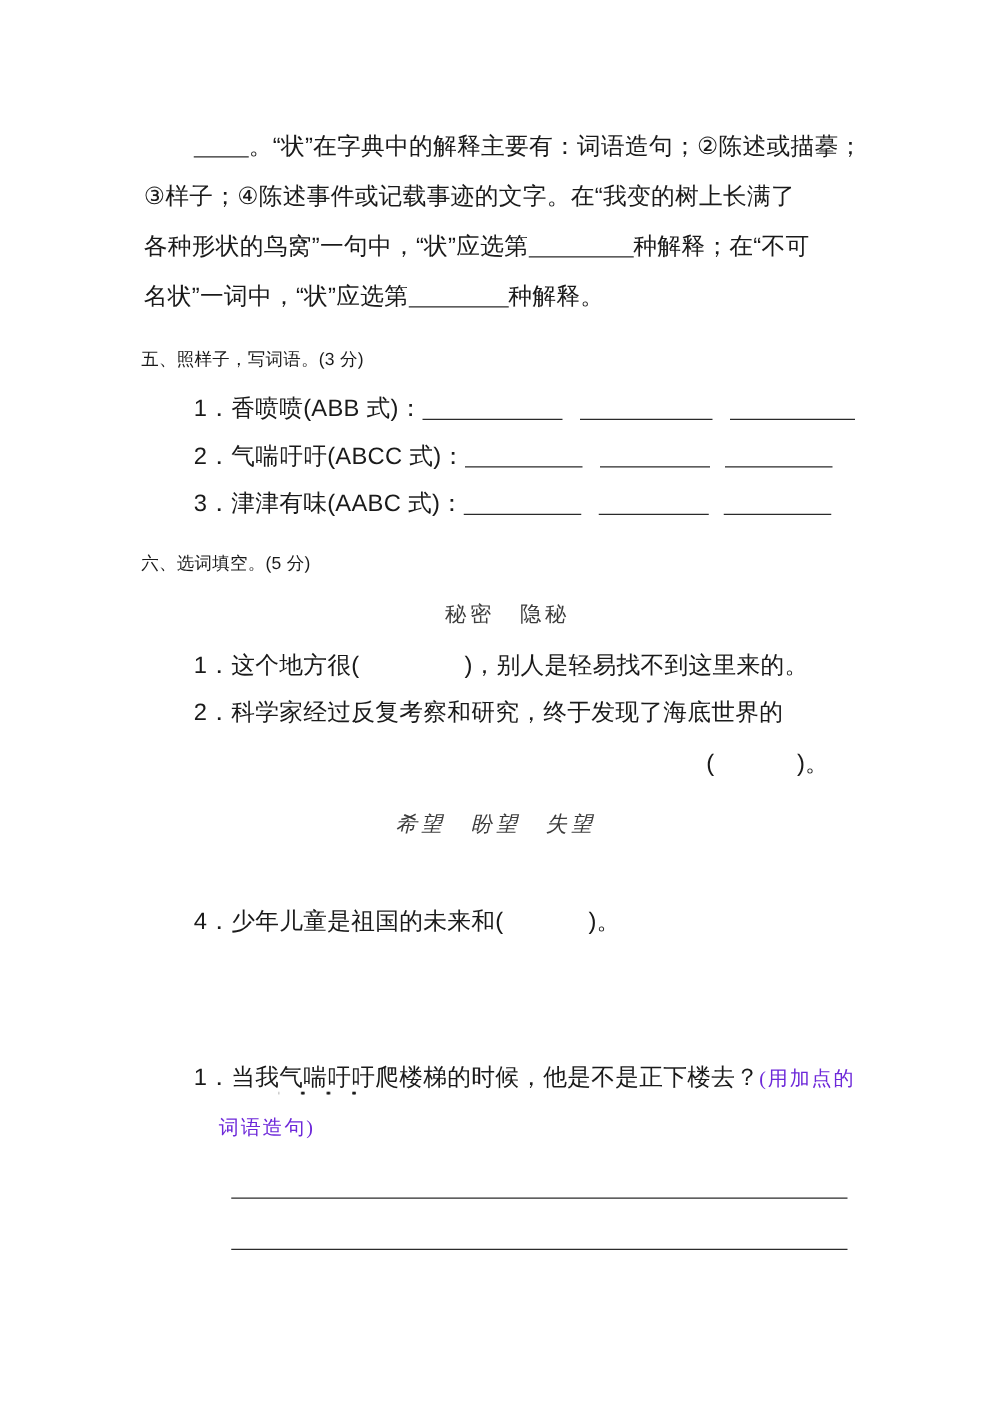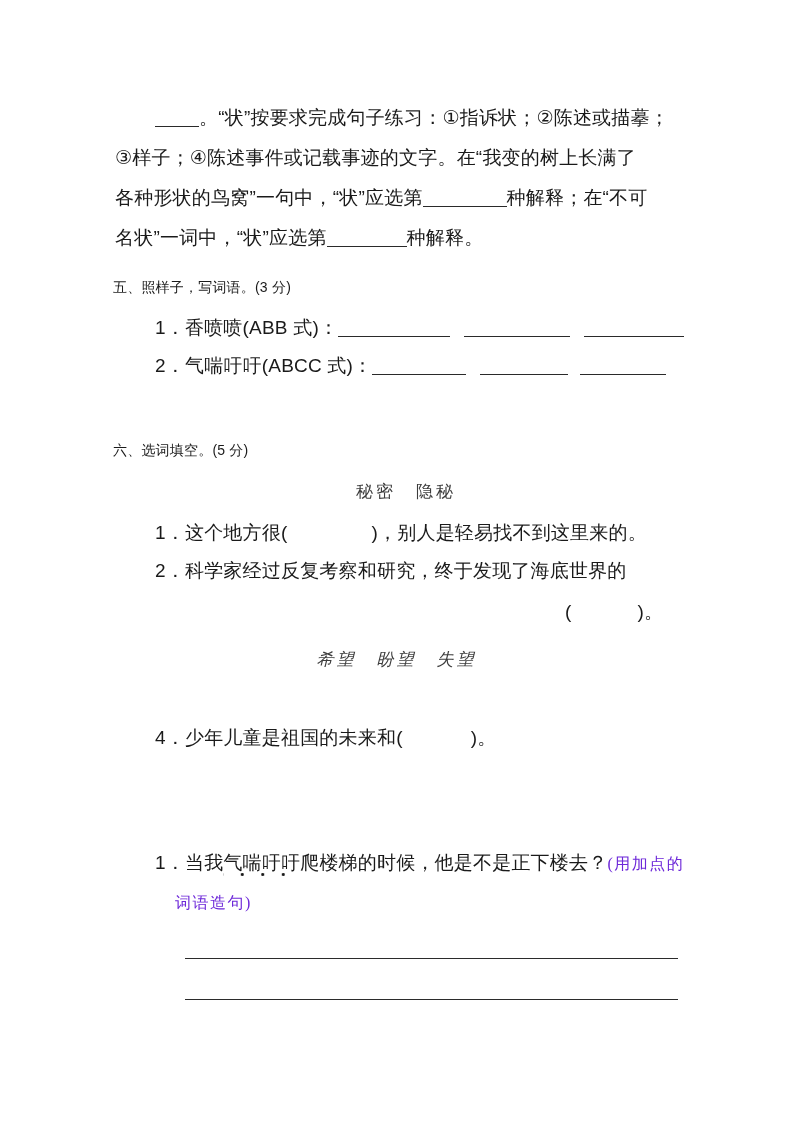--- a/index.html
+++ b/index.html
@@ -88,21 +88,21 @@
   .paren {
     display: inline-block;
   }
 </style>
 </head>
 <body>
 
 <div class="page">
 
   <div class="line" style="left:155px; top:106px;">
-    <span class="blank" style="width:44px;"></span><span>。“状”按要求完成句子练习：①指诉状；②陈述或描摹；</span>
+    <span class="blank" style="width:44px;"></span><span>。“状”在字典中的解释主要有：词语造句；②陈述或描摹；</span>
   </div>
 
   <div class="line" style="left:115px; top:146px;">③样子；④陈述事件或记载事迹的文字。在“我变的树上长满了</div>
 
   <div class="line" style="left:115px; top:186px;">
     <span>各种形状的鸟窝”一句中，“状”应选第</span><span class="blank" style="width:84px;"></span><span>种解释；在“不可</span>
   </div>
 
   <div class="line" style="left:115px; top:226px;">
     <span>名状”一词中，“状”应选第</span><span class="blank" style="width:80px;"></span><span>种解释。</span>
@@ -111,20 +111,23 @@
   <div class="line heading" style="left:113px; top:275px;">五、照样子，写词语。(3 分)</div>
 
   <div class="line" style="left:155px; top:316px;">
     <span>1．</span><span>香喷喷(ABB 式)：</span><span class="blank" style="width:112px;"></span><span style="display:inline-block;width:14px;"></span><span class="blank" style="width:106px;"></span><span style="display:inline-block;width:14px;"></span><span class="blank" style="width:100px;"></span>
   </div>
 
   <div class="line" style="left:155px; top:354px;">
     <span>2．</span><span>气喘吁吁(ABCC 式)：</span><span class="blank" style="width:94px;"></span><span style="display:inline-block;width:14px;"></span><span class="blank" style="width:88px;"></span><span style="display:inline-block;width:12px;"></span><span class="blank" style="width:86px;"></span>
   </div>
 
+  <div class="line" style="left:155px; top:392px;">
+    <span>3．</span><span>津津有味(AABC 式)：</span><span class="blank" style="width:94px;"></span><span style="display:inline-block;width:14px;"></span><span class="blank" style="width:88px;"></span><span style="display:inline-block;width:12px;"></span><span class="blank" style="width:86px;"></span>
+  </div>
 
   <div class="line heading" style="left:113px; top:438px;">六、选词填空。(5 分)</div>
 
   <div class="wordbank" style="position:absolute; left:16px; top:480px; width:780px;">秘密　隐秘</div>
 
   <div class="line" style="left:155px; top:521px;">
     <span>1．</span><span>这个地方很(</span><span style="display:inline-block;width:84px;"></span><span>)，别人是轻易找不到这里来的。</span>
   </div>
 
   <div class="line" style="left:155px; top:559px;">

